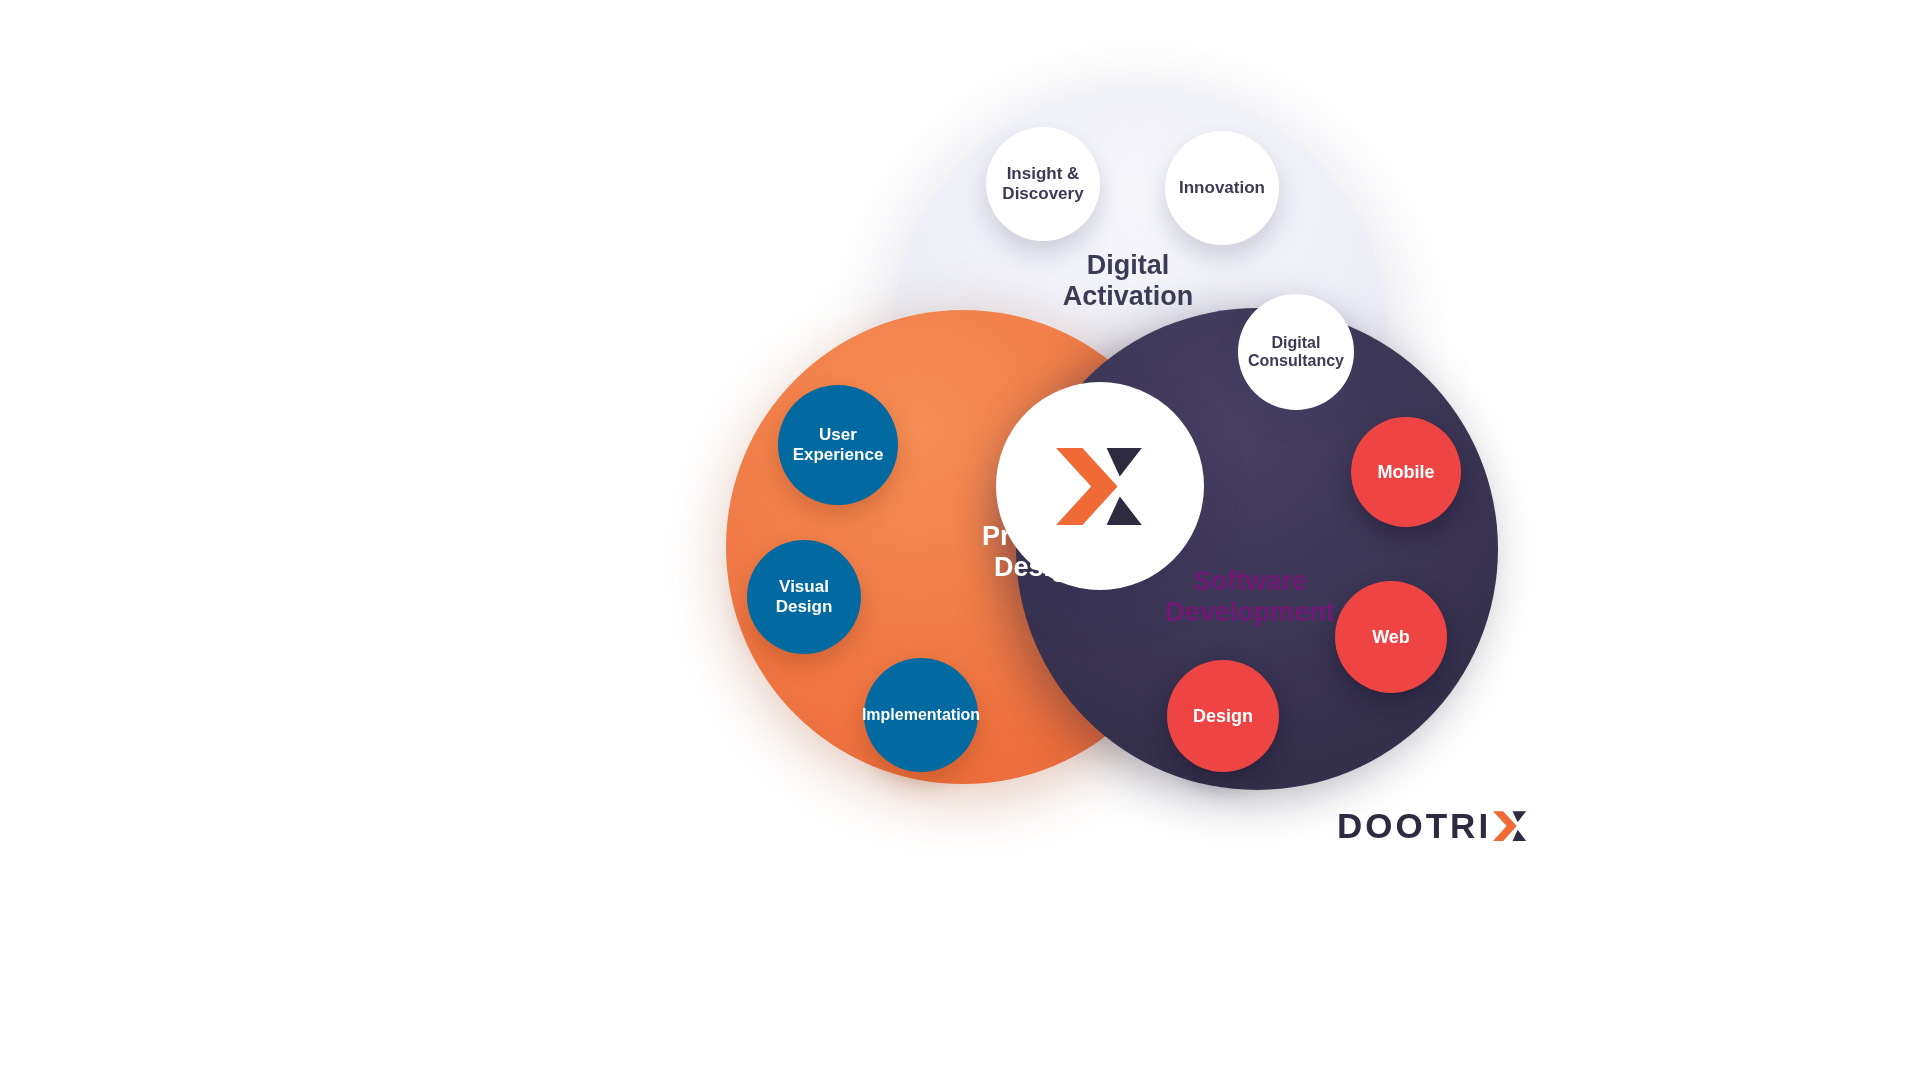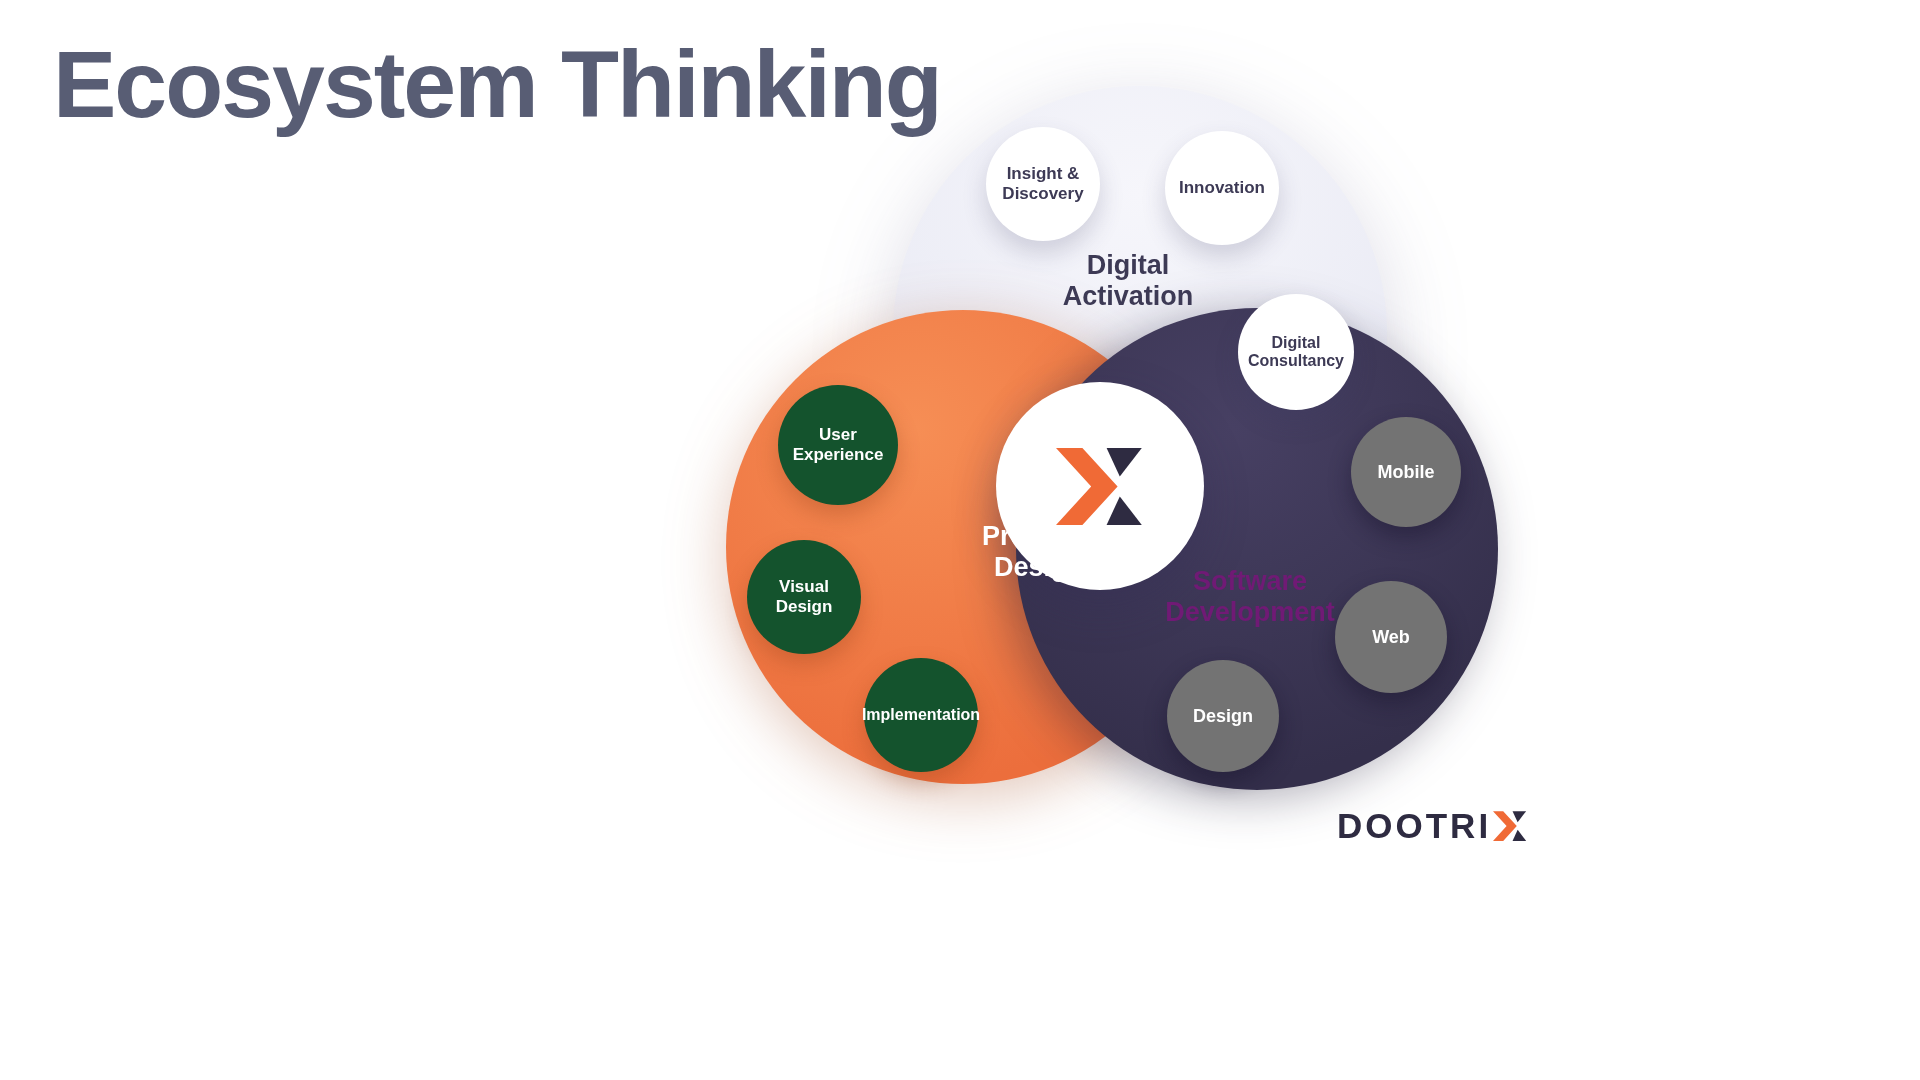--- a/index.html
+++ b/index.html
@@ -63,26 +63,26 @@
     display: flex; align-items: center; justify-content: center;
     text-align: center; font-weight: 700; line-height: 1.15;
     white-space: pre-line;
   }
   .chip-white {
     background: #ffffff; color: #3d3a55;
     box-shadow: 0 12px 24px rgba(60,60,100,0.20);
     font-size: 17px;
   }
   .chip-orange {
-    background: #14532d; color: #ffffff;
+    background: #0369a1; color: #ffffff;
     box-shadow: 0 10px 22px rgba(140,55,20,0.30);
     font-size: 17px;
   }
   .chip-purple {
-    background: #737373; color: #ffffff;
+    background: #ef4444; color: #ffffff;
     box-shadow: 0 10px 22px rgba(20,15,40,0.40);
     font-size: 18px;
   }
   .chip-insight      { left: 986px;  top: 127px; width: 114px; height: 114px; }
   .chip-innovation   { left: 1165px; top: 131px; width: 114px; height: 114px; }
   .chip-consultancy  { left: 1238px; top: 294px; width: 116px; height: 116px; font-size: 16px; }
   .chip-ux           { left: 778px;  top: 385px; width: 120px; height: 120px; }
   .chip-visual       { left: 747px;  top: 540px; width: 114px; height: 114px; }
   .chip-impl         { left: 864px;  top: 658px; width: 114px; height: 114px; font-size: 16px; }
   .chip-mobile       { left: 1351px; top: 417px; width: 110px; height: 110px; }
@@ -107,21 +107,20 @@
     color: #2e2b41;
     text-align: center;
   }
   .wordmark svg { margin-left: 2px; display: block; }
 </style>
 </head>
 <body>
 
 <div class="page">
 
-  <h1 class="title">Ecosystem Thinking</h1>
 
   <div>
 
     <div class="circle c-light"></div>
     <div class="circle c-swoosh"></div>
     <div class="circle c-orange"></div>
     <div class="circle c-dark"></div>
 
     <div class="chip chip-white chip-insight">Insight &amp;
 Discovery</div>

